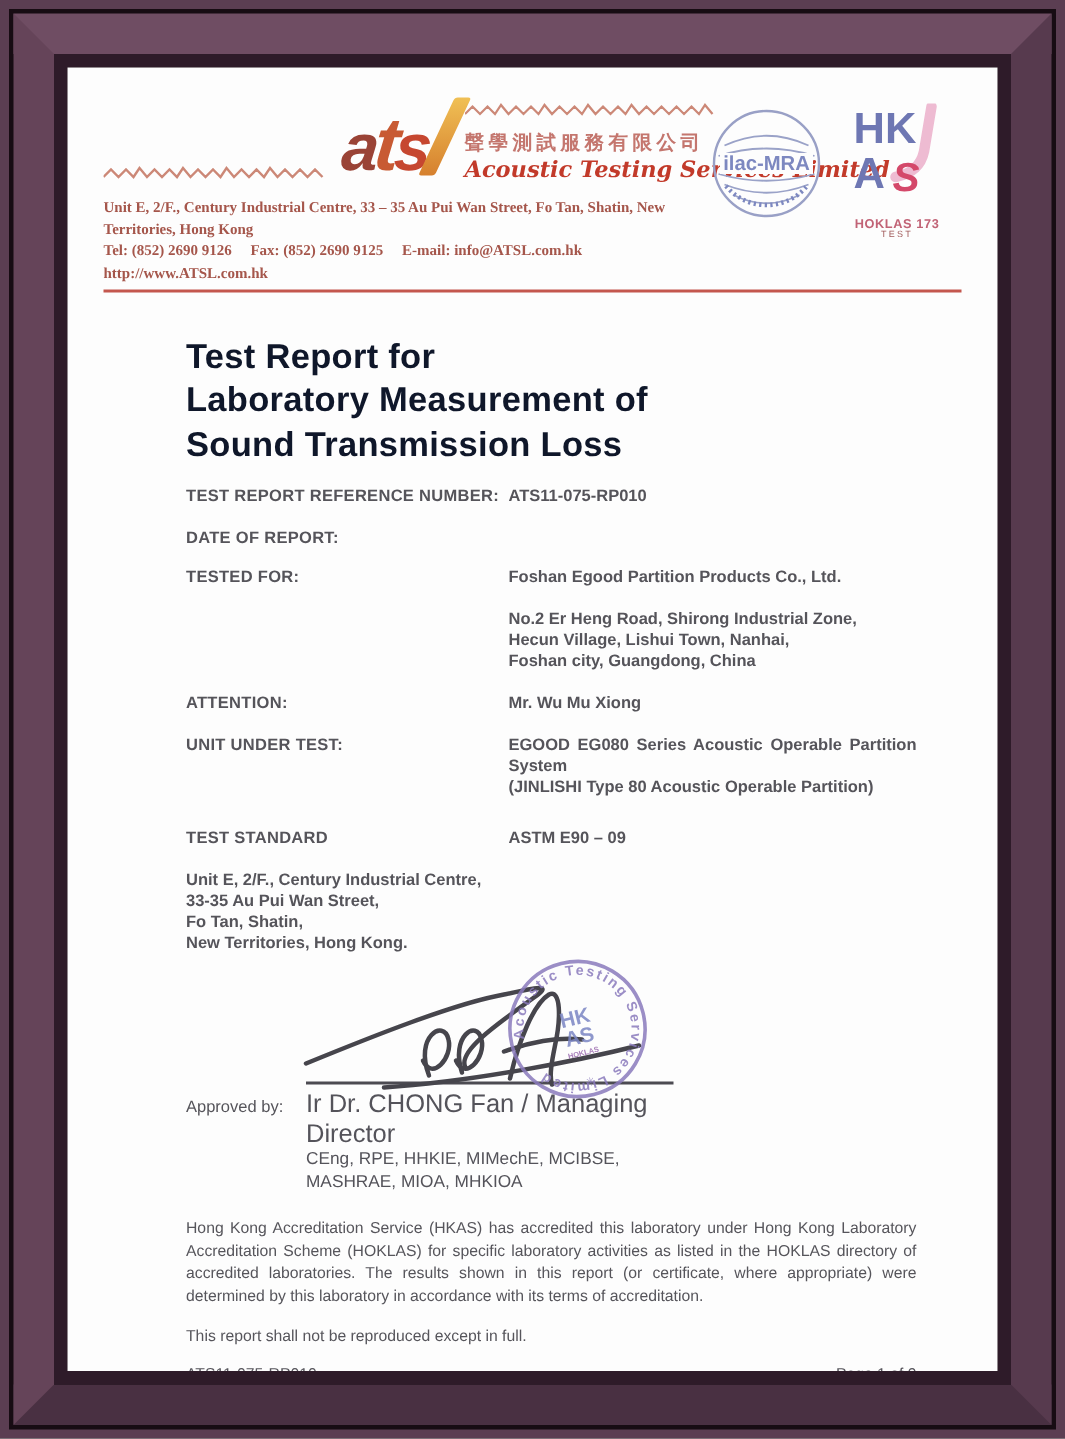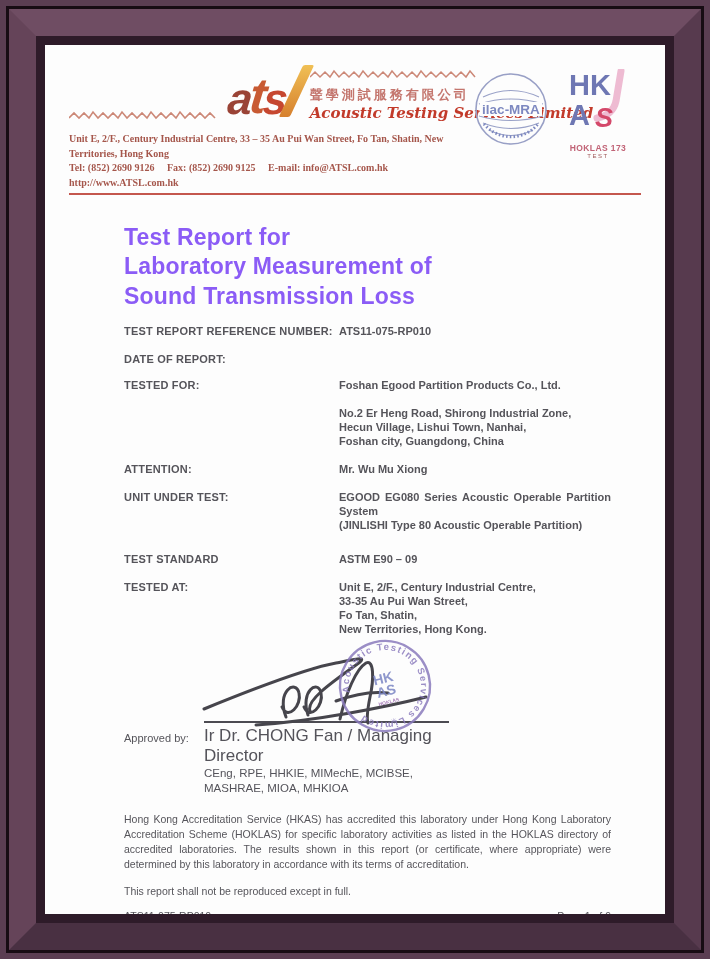--- a/index.html
+++ b/index.html
@@ -44,21 +44,21 @@
   .addr { font-family:"Liberation Serif", serif; font-weight:bold;
           color:#a5564b; font-size:10px; line-height:1.45;
           white-space:pre-wrap; margin-top:3px; }
   .ilac { flex-shrink:0; margin:6px 6px 0 2px; }
   .hkas { flex-shrink:0; width:86px; margin-top:4px; text-align:center; }
   .hoklas-label { font-size:8.5px; font-weight:bold; color:#c16376; letter-spacing:0.4px; margin-top:8px; }
   .hoklas-test { font-size:6px; color:#a05a5a; letter-spacing:1.5px; }
   .red-rule { height:2px; background:#c4574e; margin-top:3px; }
   
   .title { margin:28px 32px 0 55px; font-size:23px; font-weight:bold;
-           color:#8b5cf6; line-height:1.28; letter-spacing:0.2px; }
+           color:#0f172a; line-height:1.28; letter-spacing:0.2px; }
   
   .content { margin:14px 30px 0 55px; color:#55545a; }
   .frow { display:grid; grid-template-columns:215px 1fr;
           margin-bottom:14px; font-size:11px; font-weight:bold; }
   .frow.gap-top { margin-top:20px; }
   .flabel { letter-spacing:0.2px; }
   .fvalue { white-space:pre-line; line-height:1.27; }
   .fvalue.justify { text-align:justify; }
   
   .sig-block { margin:14px 30px 0 55px; }
@@ -168,21 +168,20 @@
         <div class="frow">
           <div class="flabel">UNIT UNDER TEST:</div>
           <div class="fvalue justify">EGOOD EG080 Series Acoustic Operable Partition System
 (JINLISHI Type 80 Acoustic Operable Partition)</div>
         </div>
         <div class="frow gap-top">
           <div class="flabel">TEST STANDARD</div>
           <div class="fvalue">ASTM E90 – 09</div>
         </div>
         <div class="frow">
-          <div class="flabel">TESTED AT:</div>
           <div class="fvalue">Unit E, 2/F., Century Industrial Centre,
 33-35 Au Pui Wan Street,
 Fo Tan, Shatin,
 New Territories, Hong Kong.</div>
         </div>
       </div>
 
       <div class="sig-block">
         <div class="sig-row">
           <div class="approved">Approved by:</div>

